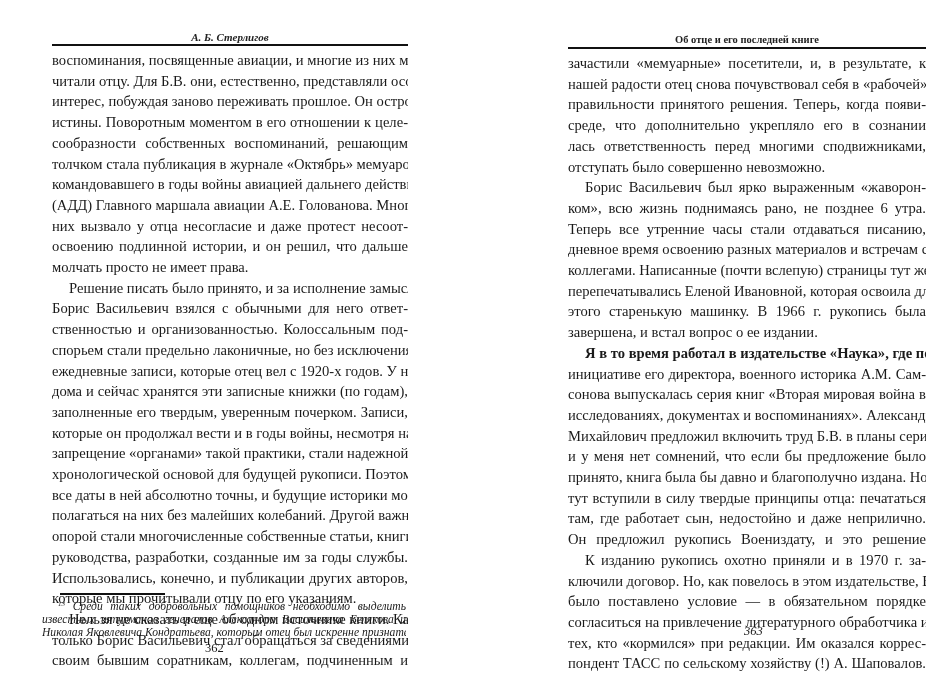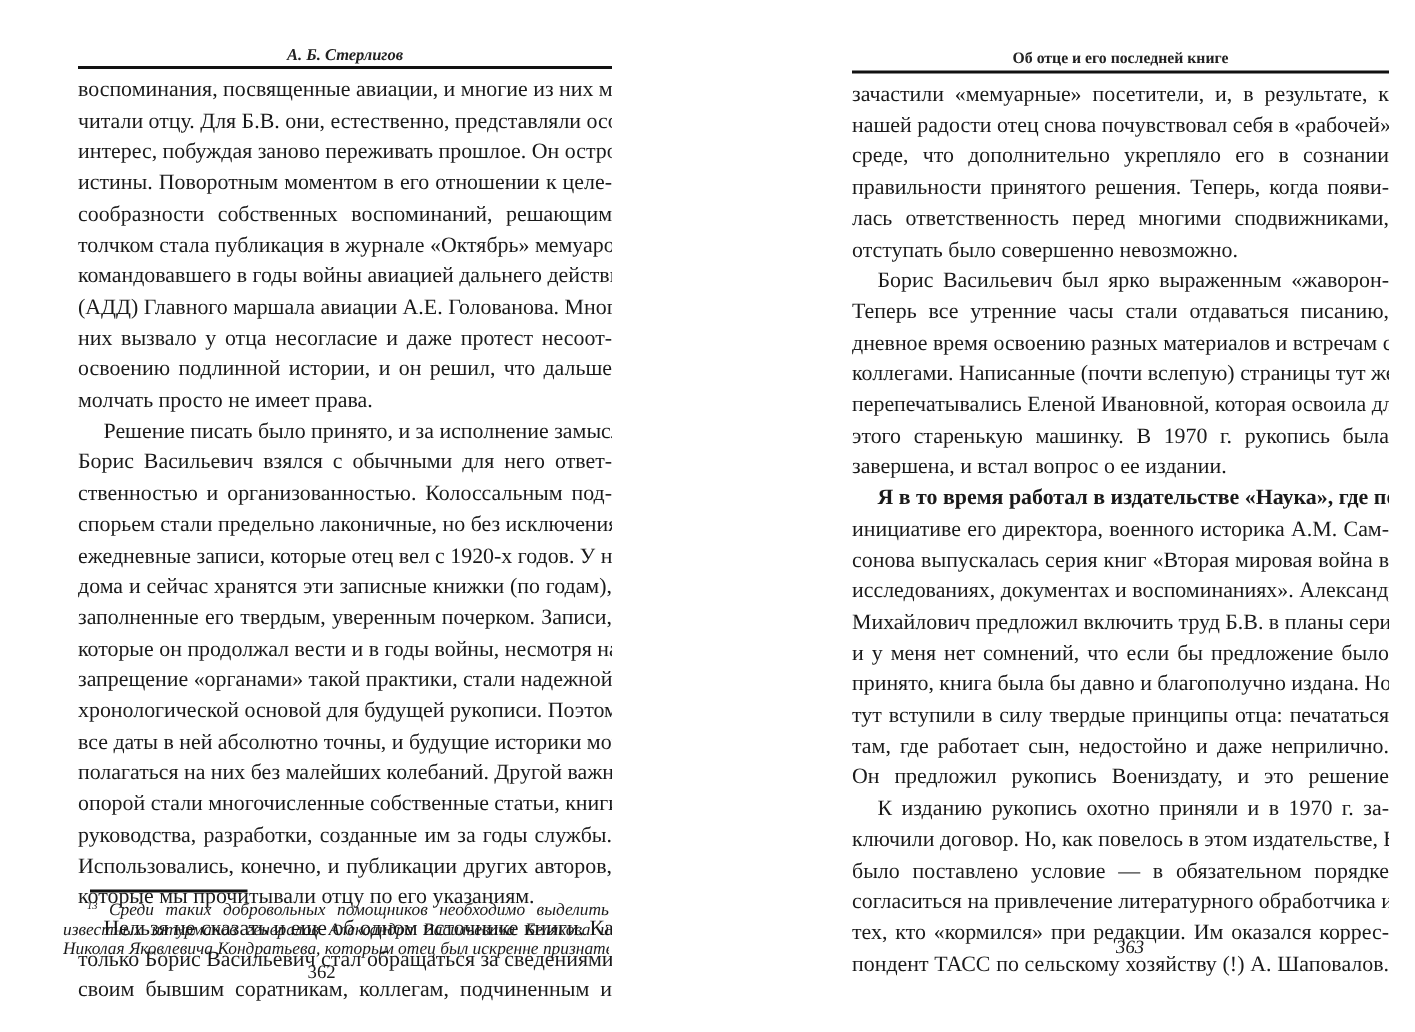--- a/index.html
+++ b/index.html
@@ -86,32 +86,33 @@
 </div>
 
 <div class="page" id="right-page">
   <div class="running-head right" style="left:98px; width:358px; top:34px;">Об отце и его последней книге</div>
   <div class="head-rule" style="left:98px; width:358px; top:47px;"></div>
 
   <div class="body-text" id="right-body" style="left:98px; width:358px; top:53px;">
       <p>
         <span class="line">зачастили «мемуарные» посетители, и, в результате, к</span>
         <span class="line">нашей радости отец снова почувствовал себя в «рабочей»</span>
+        <span class="line">правильности принятого решения. Теперь, когда появи-</span>
         <span class="line">среде, что дополнительно укрепляло его в сознании</span>
-        <span class="line">правильности принятого решения. Теперь, когда появи-</span>
         <span class="line">лась ответственность перед многими сподвижниками,</span>
         <span class="line last">отступать было совершенно невозможно.</span>
       </p>
       <p>
         <span class="line" style="padding-left: 17px;">Борис Васильевич был ярко выраженным «жаворон-</span>
+        <span class="line">ком», всю жизнь поднимаясь рано, не позднее 6 утра.</span>
         <span class="line">Теперь все утренние часы стали отдаваться писанию,</span>
         <span class="line">дневное время освоению разных материалов и встречам с</span>
         <span class="line">коллегами. Написанные (почти вслепую) страницы тут же</span>
         <span class="line">перепечатывались Еленой Ивановной, которая освоила для</span>
-        <span class="line">этого старенькую машинку. В 1970 г. рукопись была</span>
+        <span class="line">этого старенькую машинку. В 1966 г. рукопись была</span>
         <span class="line last">завершена, и встал вопрос о ее издании.</span>
       </p>
       <p>
         <span class="line" style="padding-left: 17px; font-weight: bold;">Я в то время работал в издательстве «Наука», где по</span>
         <span class="line">инициативе его директора, военного историка А.М. Сам-</span>
         <span class="line">сонова выпускалась серия книг «Вторая мировая война в</span>
         <span class="line">исследованиях, документах и воспоминаниях». Александр</span>
         <span class="line">Михайлович предложил включить труд Б.В. в планы серии,</span>
         <span class="line">и у меня нет сомнений, что если бы предложение было</span>
         <span class="line">принято, книга была бы давно и благополучно издана. Но</span>

